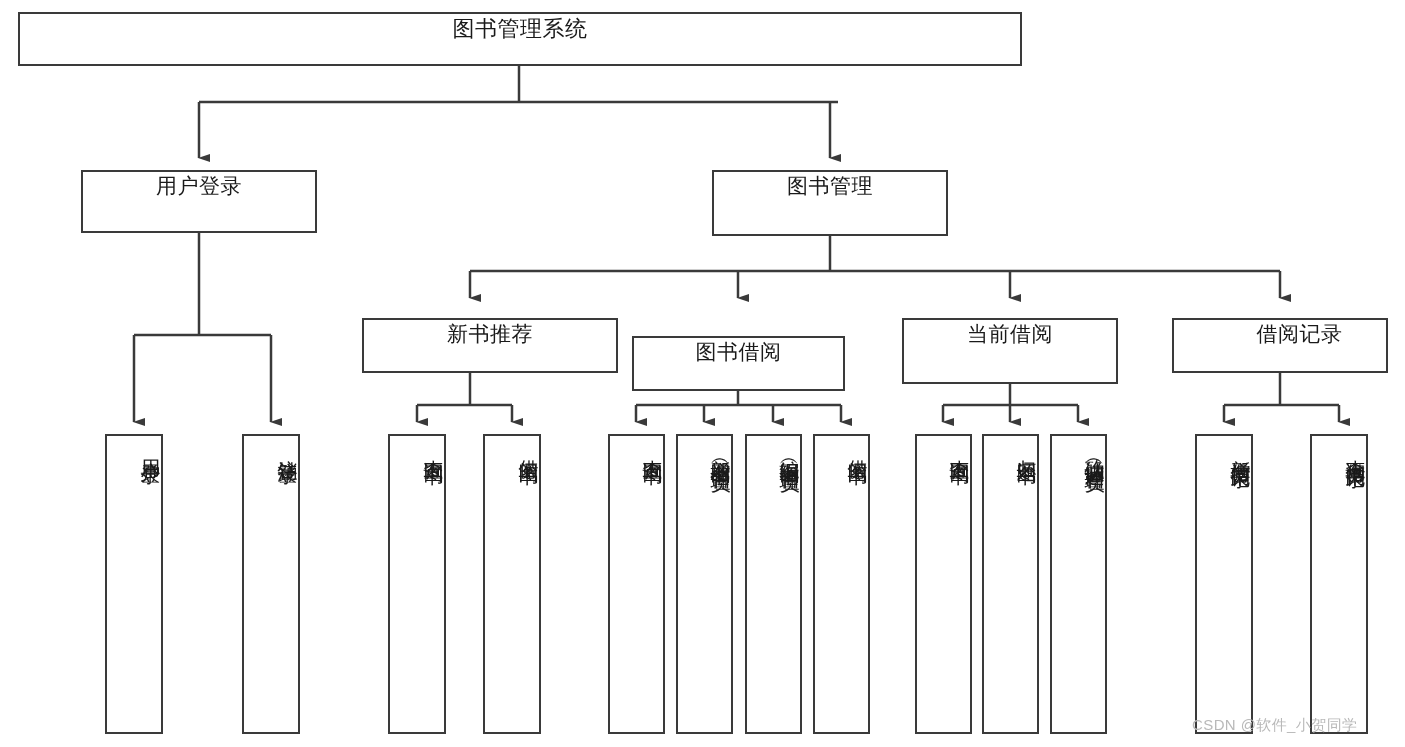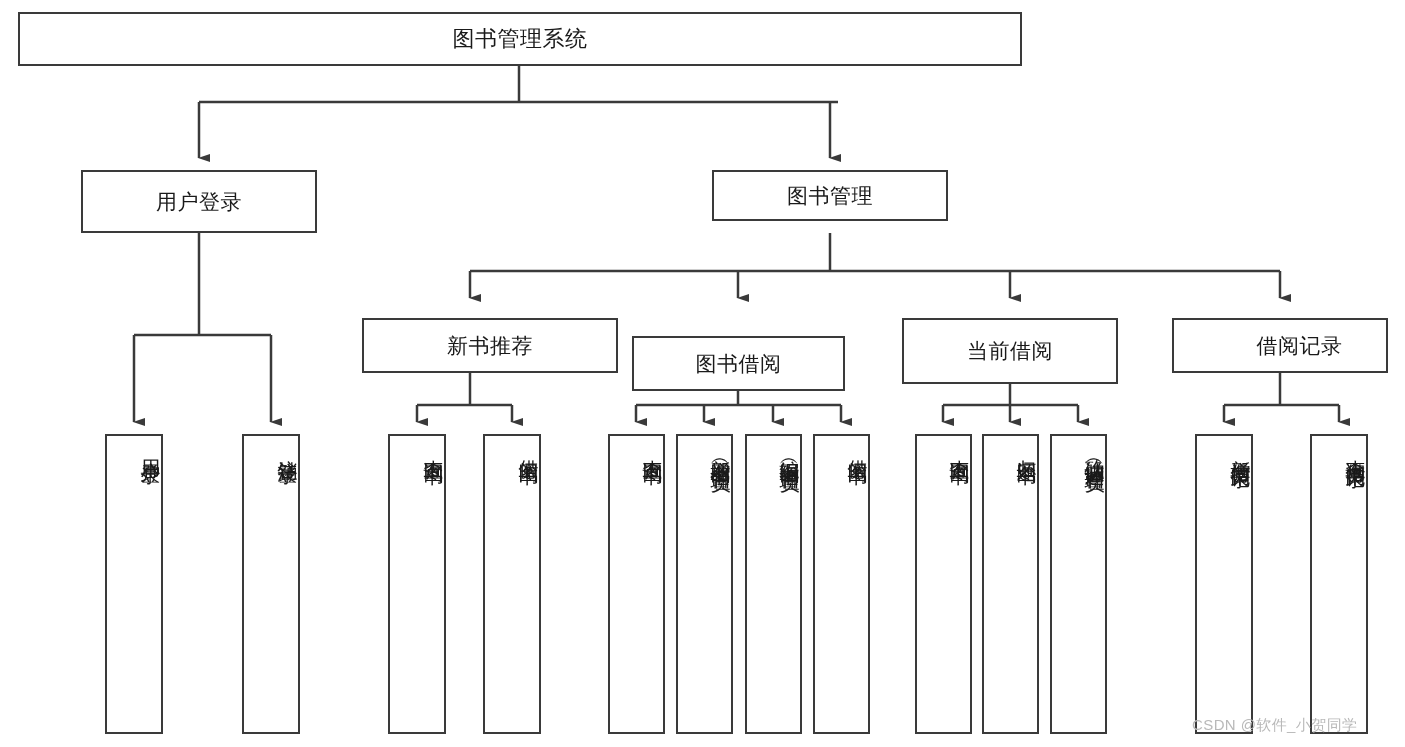--- a/index.html
+++ b/index.html
@@ -24,21 +24,20 @@
     width: 1405px;
     height: 747px;
     pointer-events: none;
   }
   .node {
     position: absolute;
     box-sizing: border-box;
     border: 2px solid #3a3a3a;
     background: #ffffff;
     display: flex;
-    align-items: center;
     justify-content: center;
     color: #1a1a1a;
   }
   .node.horiz {
     font-size: 21px;
     letter-spacing: 0.5px;
   }
   .node.vert {
     font-size: 20px;
     writing-mode: vertical-rl;
@@ -122,21 +121,21 @@
     </g>
   </svg>
 
   <div class="node horiz root" style="left:18px; top:12px; width:1004px; height:54px;">
     <span class="lbl">图书管理系统</span>
   </div>
 
   <div class="node horiz" style="left:81px; top:170px; width:236px; height:63px;">
     <span class="lbl">用户登录</span>
   </div>
-  <div class="node horiz" style="left:712px; top:170px; width:236px; height:51px;">
+  <div class="node horiz" style="left:712px; top:170px; width:236px; height:66px;">
     <span class="lbl">图书管理</span>
   </div>
 
   <div class="node horiz" style="left:362px; top:318px; width:256px; height:55px;">
     <span class="lbl">新书推荐</span>
   </div>
   <div class="node horiz" style="left:632px; top:336px; width:213px; height:55px;">
     <span class="lbl">图书借阅</span>
   </div>
   <div class="node horiz" style="left:902px; top:318px; width:216px; height:66px;">

